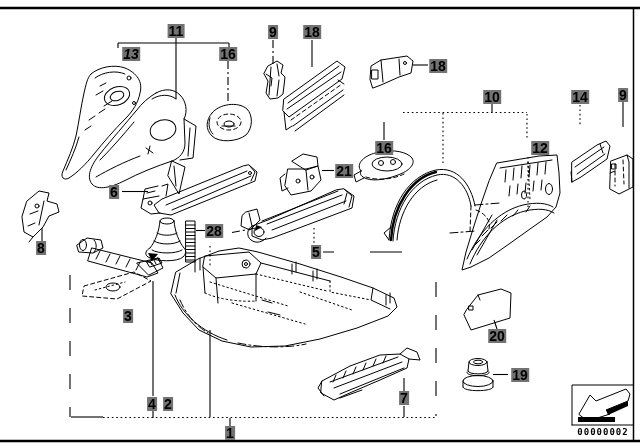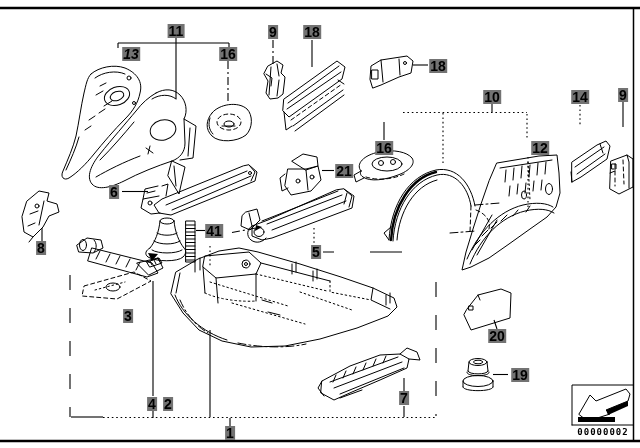--- a/index.html
+++ b/index.html
@@ -287,18 +287,18 @@
       <div class="callout" style="left: 540px; top: 148px;">12</div>
       <div class="callout" style="left: 131px; top: 54px; font-style: italic;">13</div>
       <div class="callout" style="left: 580px; top: 97px;">14</div>
       <div class="callout" style="left: 312px; top: 32px;">18</div>
       <div class="callout" style="left: 384px; top: 148px; text-align: right;">16</div>
       <div class="callout" style="left: 228px; top: 54px;">16</div>
       <div class="callout" style="left: 438px; top: 66px;">18</div>
       <div class="callout" style="left: 520px; top: 375px;">19</div>
       <div class="callout" style="left: 497px; top: 336px;">20</div>
       <div class="callout" style="left: 344px; top: 171px; text-align: center;">21</div>
-      <div class="callout" style="left: 214px; top: 231px;">41</div>
+      <div class="callout" style="left: 214px; top: 231px;">28</div>
     </div>
 
 <div class="code">00000002</div>
 
 </div>
 
 </body></html>

